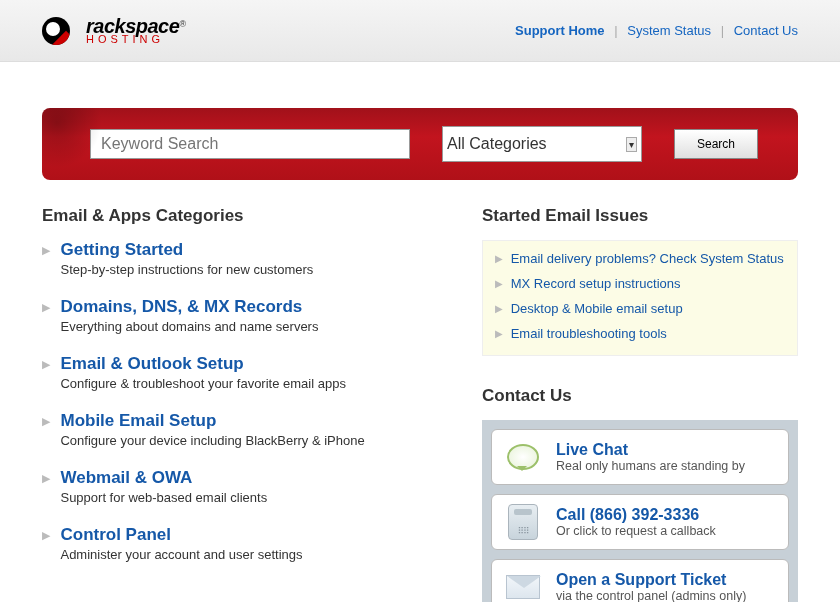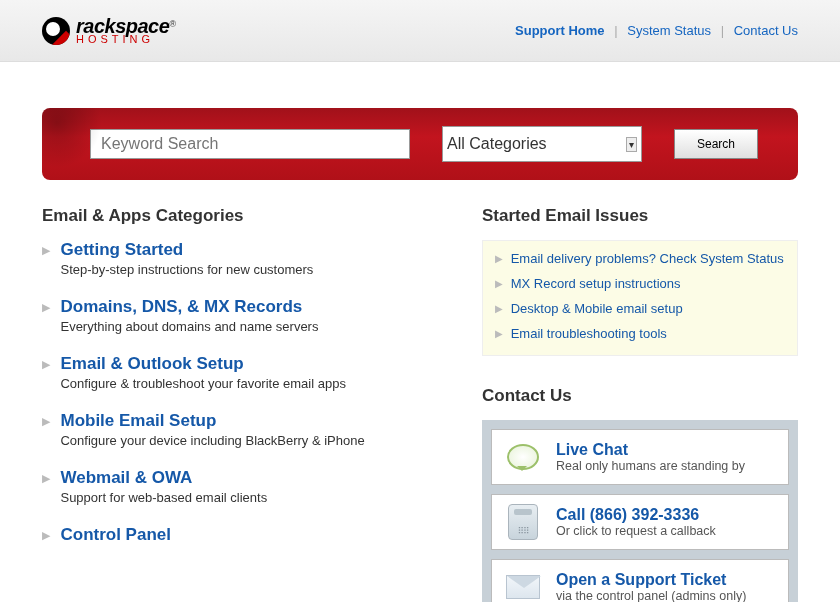--- a/index.html
+++ b/index.html
@@ -9,21 +9,21 @@
     border-bottom: 1px solid #ddd;
     height: 62px;
     display: flex;
     align-items: center;
     justify-content: space-between;
     padding: 0 42px;
   }
   .logo {
     display: flex;
     align-items: center;
-    gap: 6px;
+    gap: 16px;
   }
   .logo-mark {
     width: 28px; height: 28px;
     background: #000;
     border-radius: 50%;
     position: relative;
     overflow: hidden;
   }
   .logo-mark::before {
     content: "";
@@ -179,21 +179,21 @@
   .contact-panel {
     background: #c7d0d7;
     padding: 9px;
     display: flex;
     flex-direction: column;
     gap: 9px;
   }
   .contact-card {
     background: #fff;
     border: 1px solid #bbb;
-    border-radius: 0;
+    border-radius: 6px;
     padding: 8px 12px;
     display: flex;
     align-items: center;
     gap: 14px;
     cursor: pointer;
   }
   .contact-icon {
     width: 38px; height: 38px;
     display: flex; align-items: center; justify-content: center;
   }
@@ -328,20 +328,21 @@
         <div class="cat-arrow">▶</div>
         <div>
           <div class="cat-title">Webmail &amp; OWA</div>
           <div class="cat-desc">Support for web-based email clients</div>
         </div>
       </div>
       <div class="cat-item">
         <div class="cat-arrow">▶</div>
         <div>
           <div class="cat-title">Control Panel</div>
+          <div class="cat-desc">Administer your account and user settings</div>
         </div>
       </div>
     </div>
 
     <div class="col-right">
       <h2 class="section">Started Email Issues</h2>
       <div class="issues-box">
         <div class="issue-row">
           <span class="arrow">▶</span>
           <span class="link">Email delivery problems? Check System Status</span>

